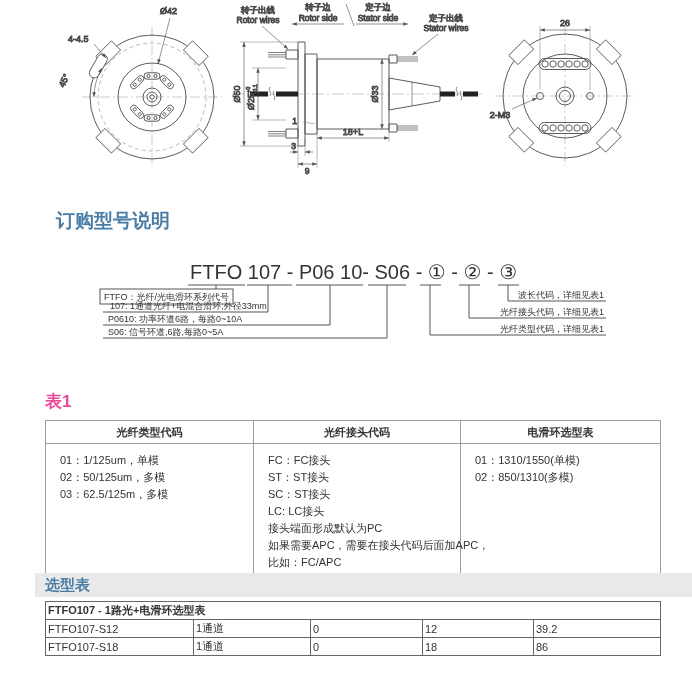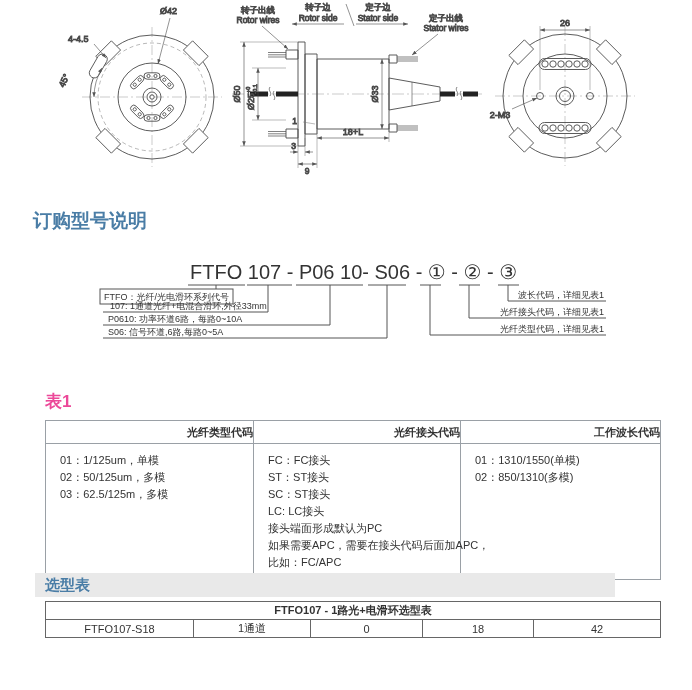--- a/index.html
+++ b/index.html
@@ -6,29 +6,29 @@
   body{width:692px;height:690px;position:relative;font-family:"Liberation Sans",sans-serif;color:#333;overflow:hidden;}
   .abs{position:absolute;}
   .sec-heading{font-size:19px;font-weight:bold;color:#4a7da6;}
   .sub-heading{font-size:17px;font-weight:bold;color:#ec4899;}
   svg text{font-family:"Liberation Sans",sans-serif;fill:#333;}
   .dwg line,.dwg circle,.dwg rect,.dwg path,.dwg polygon{vector-effect:non-scaling-stroke;}
 
   
   table.t1{border-collapse:collapse;width:615px;table-layout:fixed;font-size:11px;}
   table.t1 th,table.t1 td{border:1px solid #9aa0a6;}
-  table.t1 th{font-weight:bold;height:20px;text-align:right;padding:1px 0;}
+  table.t1 th{font-weight:bold;height:20px;text-align:center;padding:1px 0;}
   table.t1 td{vertical-align:top;padding:8px 4px 8px 14px;}
   table.t1 td div{line-height:17px;white-space:nowrap;}
 
   
-  .sel-bar{background:#e9e9e9;width:580px;height:24px;line-height:24px;padding-left:10px;box-sizing:border-box;}
+  .sel-bar{background:#e9e9e9;width:657px;height:24px;line-height:24px;padding-left:10px;box-sizing:border-box;}
   .sel-bar span{font-size:15px;font-weight:bold;color:#4a7da6;}
   table.sel{border-collapse:collapse;width:615px;table-layout:fixed;font-size:11px;}
-  table.sel th,table.sel td{border:1px solid #666;text-align:center;padding:1px 2px;height:15px;}
+  table.sel th,table.sel td{border:1px solid #666;text-align:left;padding:1px 2px;height:15px;}
   table.sel th{font-weight:bold;}
   table.sel td.model{font-weight:normal;}
 </style>
 </head>
 <body>
 
 <svg class="abs dwg" style="top:0;left:0" width="692" height="205" viewBox="0 0 692 205">
   <defs>
     <marker id="arr" markerWidth="9" markerHeight="6" refX="8" refY="3" orient="auto">
       <path d="M0,0 L8,3 L0,6 Z" fill="#555"></path>
@@ -215,21 +215,21 @@
     <line x1="540" y1="90" x2="540" y2="26" stroke-width="0.5" stroke="#777"></line>
     <line x1="590" y1="90" x2="590" y2="26" stroke-width="0.5" stroke="#777"></line>
     <line x1="540" y1="30" x2="590" y2="30" stroke-width="0.6" marker-start="url(#arrS)" marker-end="url(#arr)"></line>
     <text x="565" y="26" font-size="9" text-anchor="middle">26</text>
 
     <line x1="512" y1="109" x2="537" y2="98" stroke-width="0.6" marker-end="url(#arr)"></line>
     <text x="500" y="118" font-size="9" text-anchor="middle">2-M3</text>
   </g>
 </svg>
 
-<div class="abs sec-heading" style="top:208px;left:33px;">订购型号说明</div>
+<div class="abs sec-heading" style="top:208px;left:56px;">订购型号说明</div>
 
 <svg class="abs" style="top:255px;left:0" width="692" height="105" viewBox="0 0 692 105">
   <text x="190" y="24" font-size="20" fill="#222">FTFO 107 - P06 10- S06 - ① - ② - ③</text>
   <g stroke="#555" stroke-width="1">
 
     <line x1="188" y1="30" x2="245" y2="30"></line>
     <line x1="247" y1="30" x2="292" y2="30"></line>
     <line x1="296" y1="30" x2="363" y2="30"></line>
     <line x1="368" y1="30" x2="406" y2="30"></line>
     <line x1="420" y1="30" x2="441" y2="30"></line>
@@ -266,21 +266,21 @@
 <table class="t1 abs" style="top:420px;left:45px;">
   <colgroup>
       <col style="width:208px">
       <col style="width:207px">
       <col style="width:200px">
     </colgroup>
   <tbody>
       <tr>
     <th>光纤类型代码</th>
     <th>光纤接头代码</th>
-    <th>工作波长代码</th>
+    <th>电滑环选型表</th>
   </tr>
   <tr>
     <td>
       <div>01：1/125um，单模</div>
       <div>02：50/125um，多模</div>
       <div>03：62.5/125m，多模</div>
     </td>
     <td>
       <div>FC：FC接头</div>
       <div>ST：ST接头</div>
@@ -308,21 +308,28 @@
       <col style="width:117px">
       <col style="width:112px">
       <col style="width:111px">
       <col style="width:127px">
     </colgroup>
   <tbody>
       <tr>
     <th colspan="5">FTFO107 - 1路光+电滑环选型表</th>
   </tr>
   <tr>
+    <td class="model">FTFO107-S12</td>
+    <td>1通道</td>
+    <td>0</td>
+    <td>12</td>
+    <td>39.2</td>
+  </tr>
+  <tr>
     <td class="model">FTFO107-S18</td>
     <td>1通道</td>
     <td>0</td>
     <td>18</td>
-    <td>42</td>
+    <td>86</td>
   </tr>
 
 </tbody>
   </table>
 
 </body></html>

